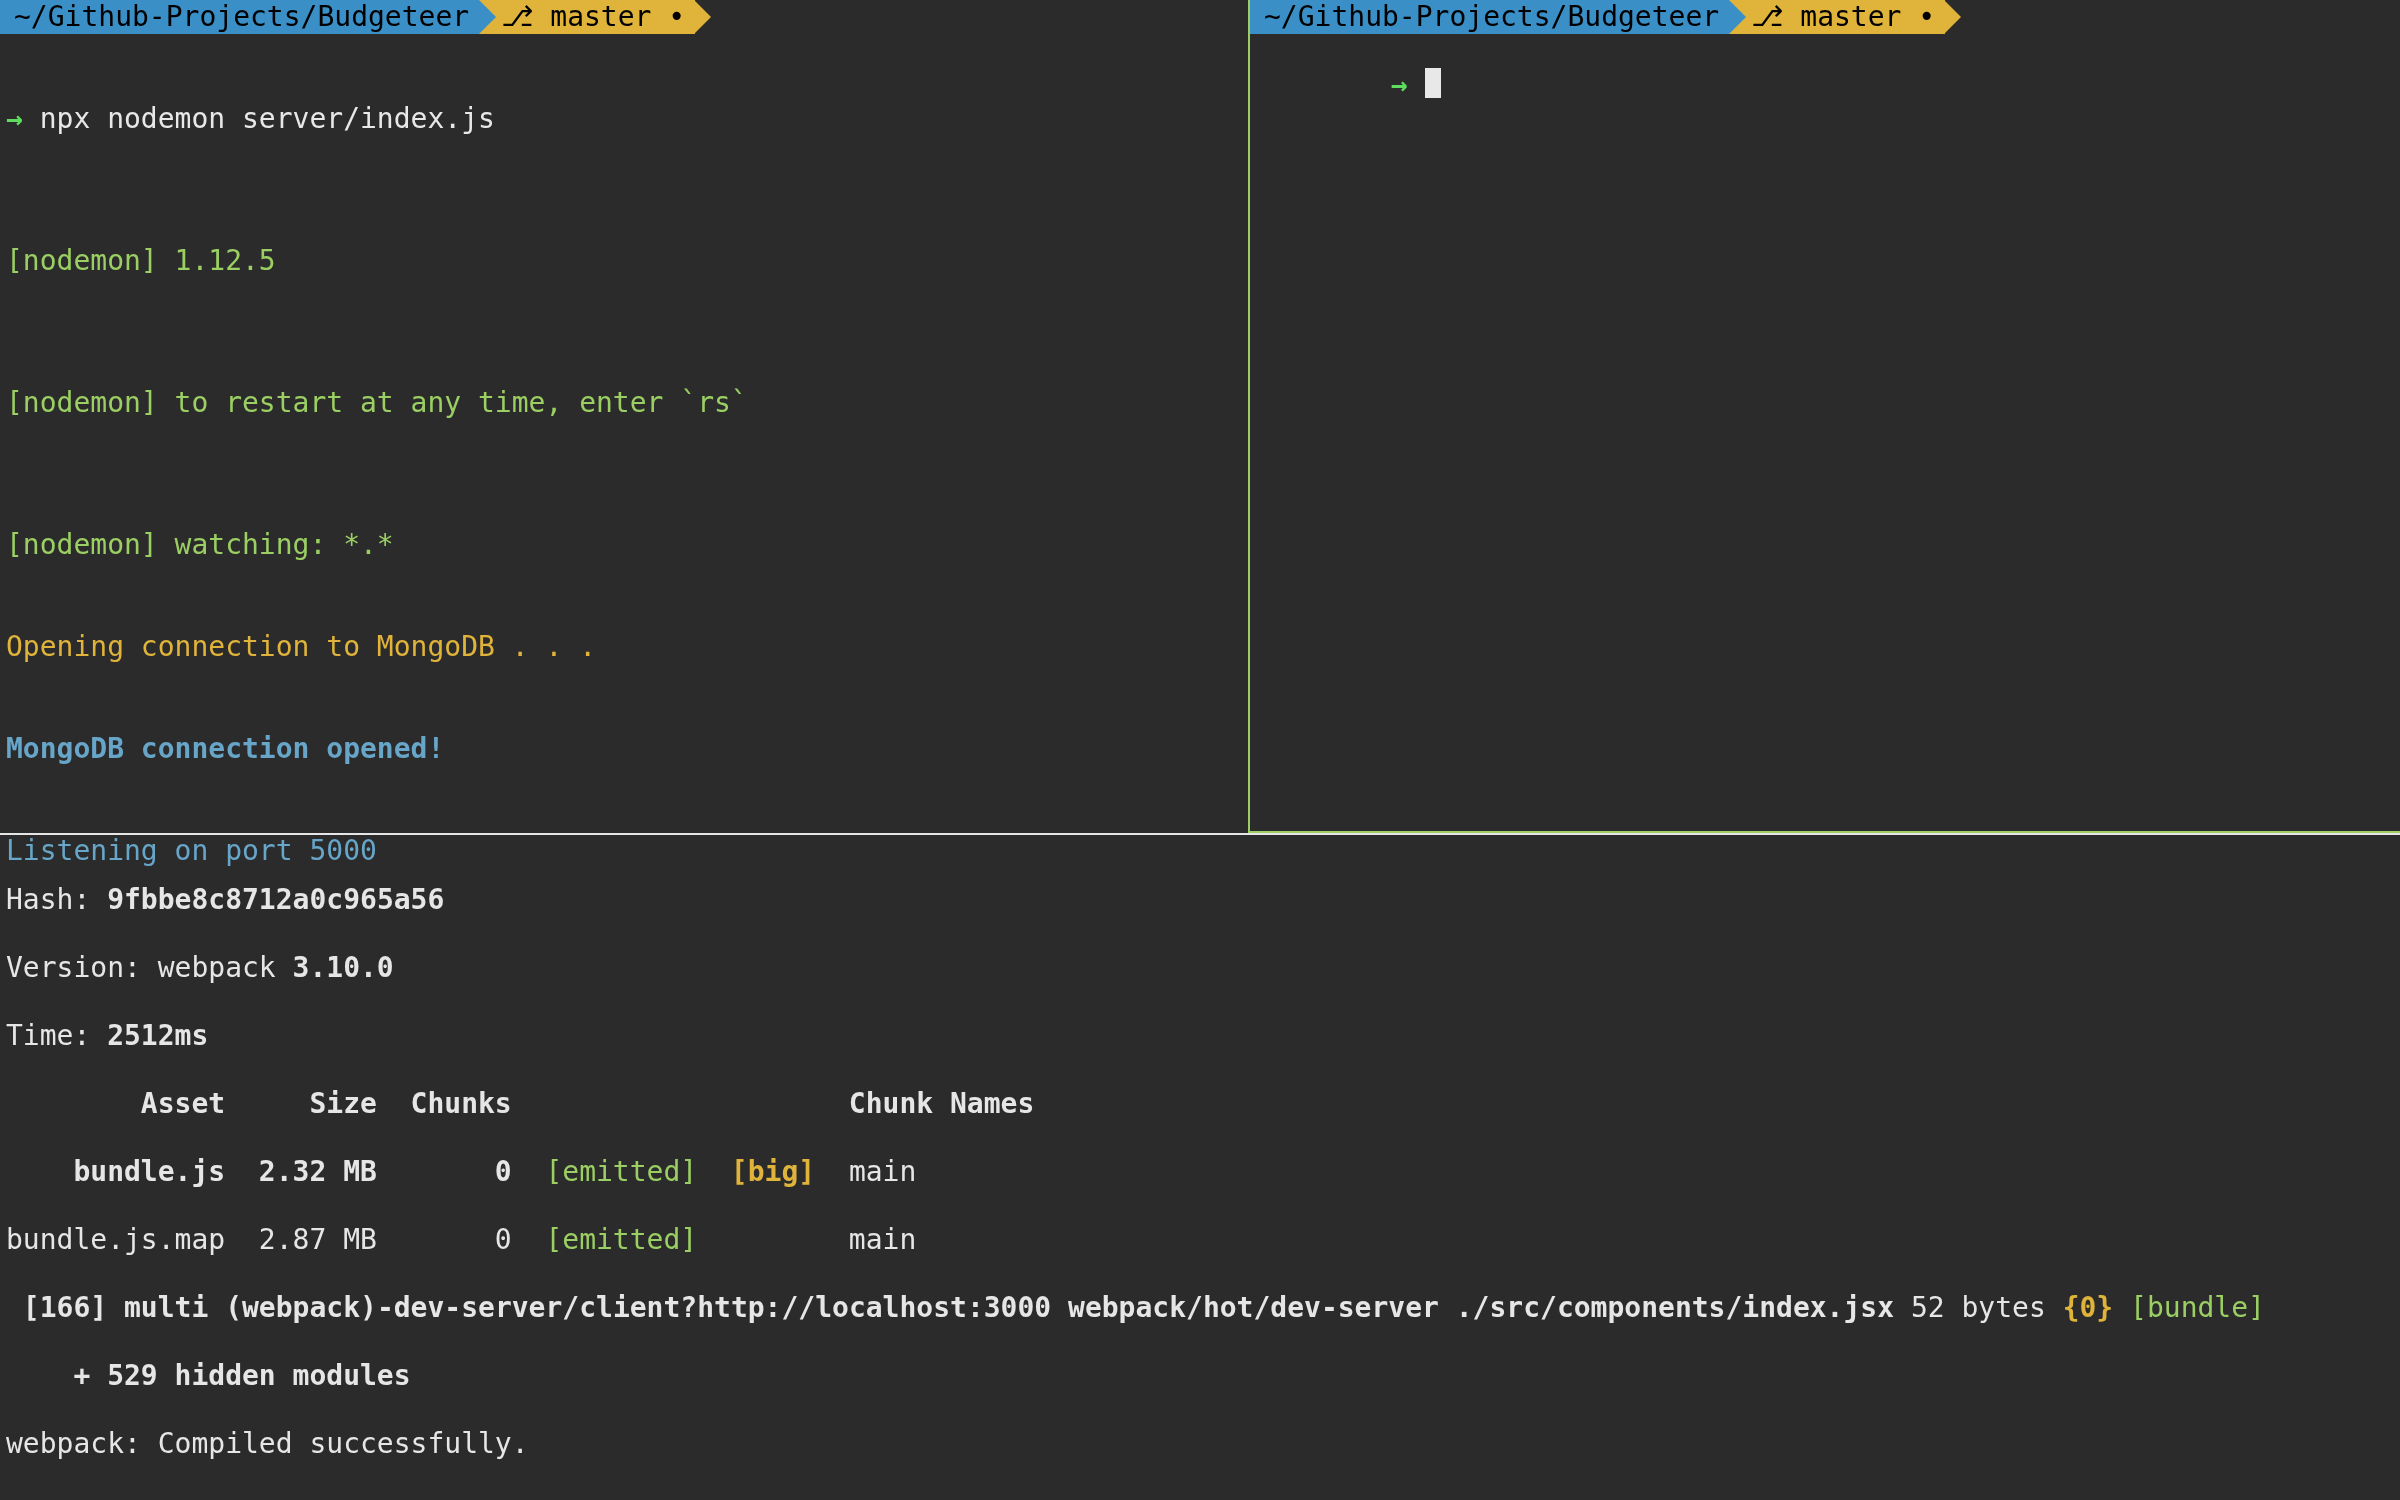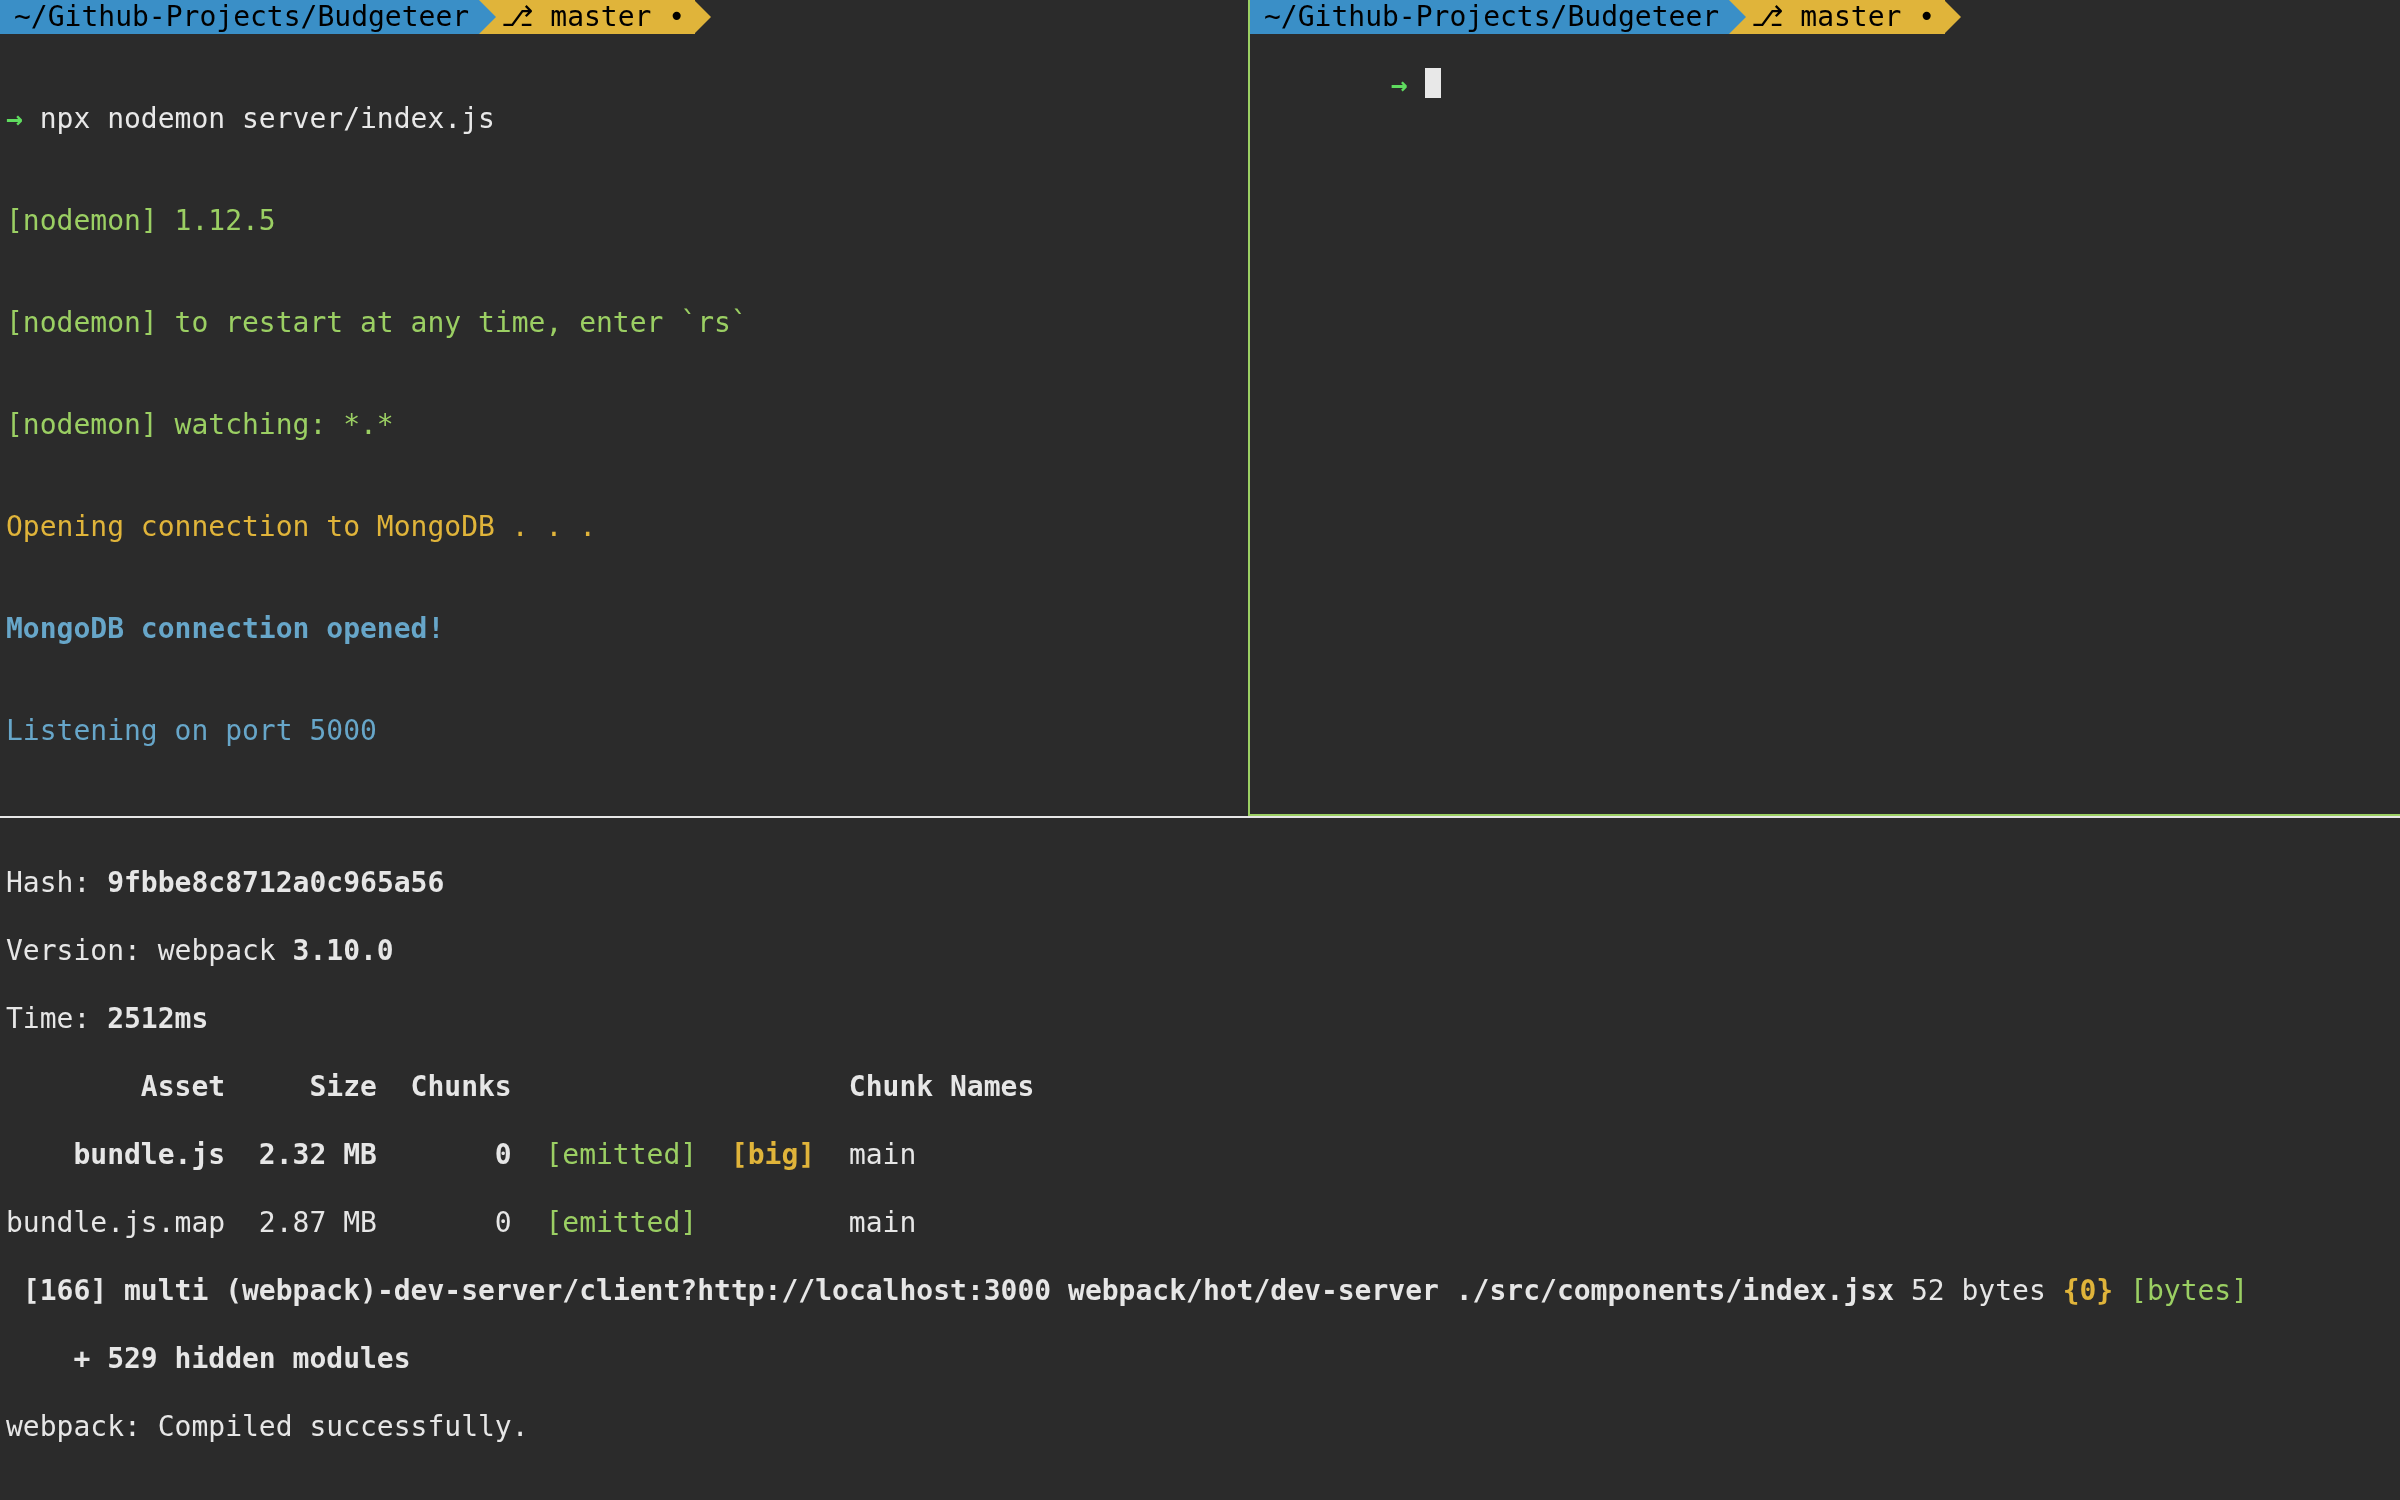--- a/index.html
+++ b/index.html
@@ -68,21 +68,21 @@
     border-top:17px solid transparent;
     border-bottom:17px solid transparent;
     border-left:17px solid #3a8fc7;
   }
   .terminal {
     padding: 0 6px;
     white-space: pre;
   }
   .prompt-arrow { color:#5fdc5f; font-weight:bold; }
   .cmd-white { color:#e8e8e8; }
-  .green  { color:#9bcf63; }
+  .green  { color:#9bcf63;margin-top:40px; }
   .yellowt{ color:#e0b43a; }
   .cyan   { color:#67a6c9; font-weight:bold;}
   .mag    { color:#67a6c9; }
   .bold   { font-weight:bold; }
   .cursor {
     display:inline-block;
     width: 16px; height: 30px;
     background:#e8e8e8;
     vertical-align: -4px;
   }
@@ -139,19 +139,19 @@
   </div>
 
   <div class="pane-bottom">
     <div class="terminal wtable">
 <div><span>Hash: </span><span class="bold">9fbbe8c8712a0c965a56</span></div>
 <div><span>Version: webpack </span><span class="bold">3.10.0</span></div>
 <div><span>Time: </span><span class="bold">2512ms</span></div>
 <div class="bold">        Asset     Size  Chunks                    Chunk Names</div>
 <div><span class="bold">    bundle.js  2.32 MB       0  </span><span class="green">[emitted]</span><span class="yellowt bold">  [big]  </span><span>main</span></div>
 <div><span>bundle.js.map  2.87 MB       0  </span><span class="green">[emitted]</span><span>         main</span></div>
-<div> <span class="bold">[166]</span><span class="bold"> multi (webpack)-dev-server/client?http://localhost:3000 webpack/hot/dev-server ./src/components/index.jsx</span><span> 52 bytes </span><span class="yellowt bold">{0}</span><span class="green"> [bytes]</span></div>
+<div> <span class="bold">[166]</span><span class="bold"> multi (webpack)-dev-server/client?http://localhost:3000 webpack/hot/dev-server ./src/components/index.jsx</span><span> 52 bytes </span><span class="yellowt bold">{0}</span><span class="green"> [bundle]</span></div>
 <div class="bold">    + 529 hidden modules</div>
 <div>webpack: Compiled successfully.</div>
     </div>
   </div>
 
 </div>
 
 </body></html>

